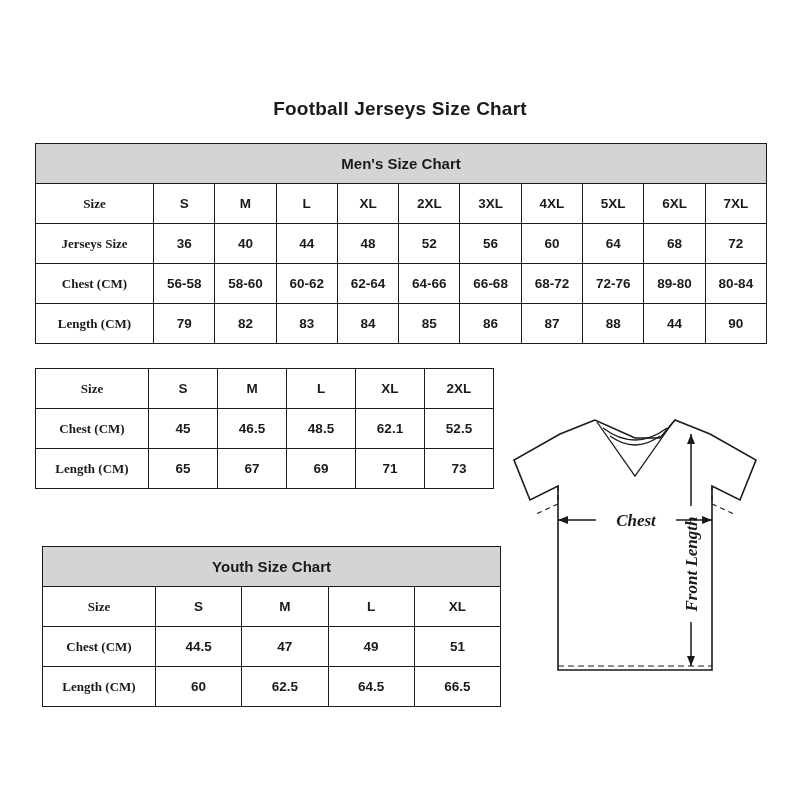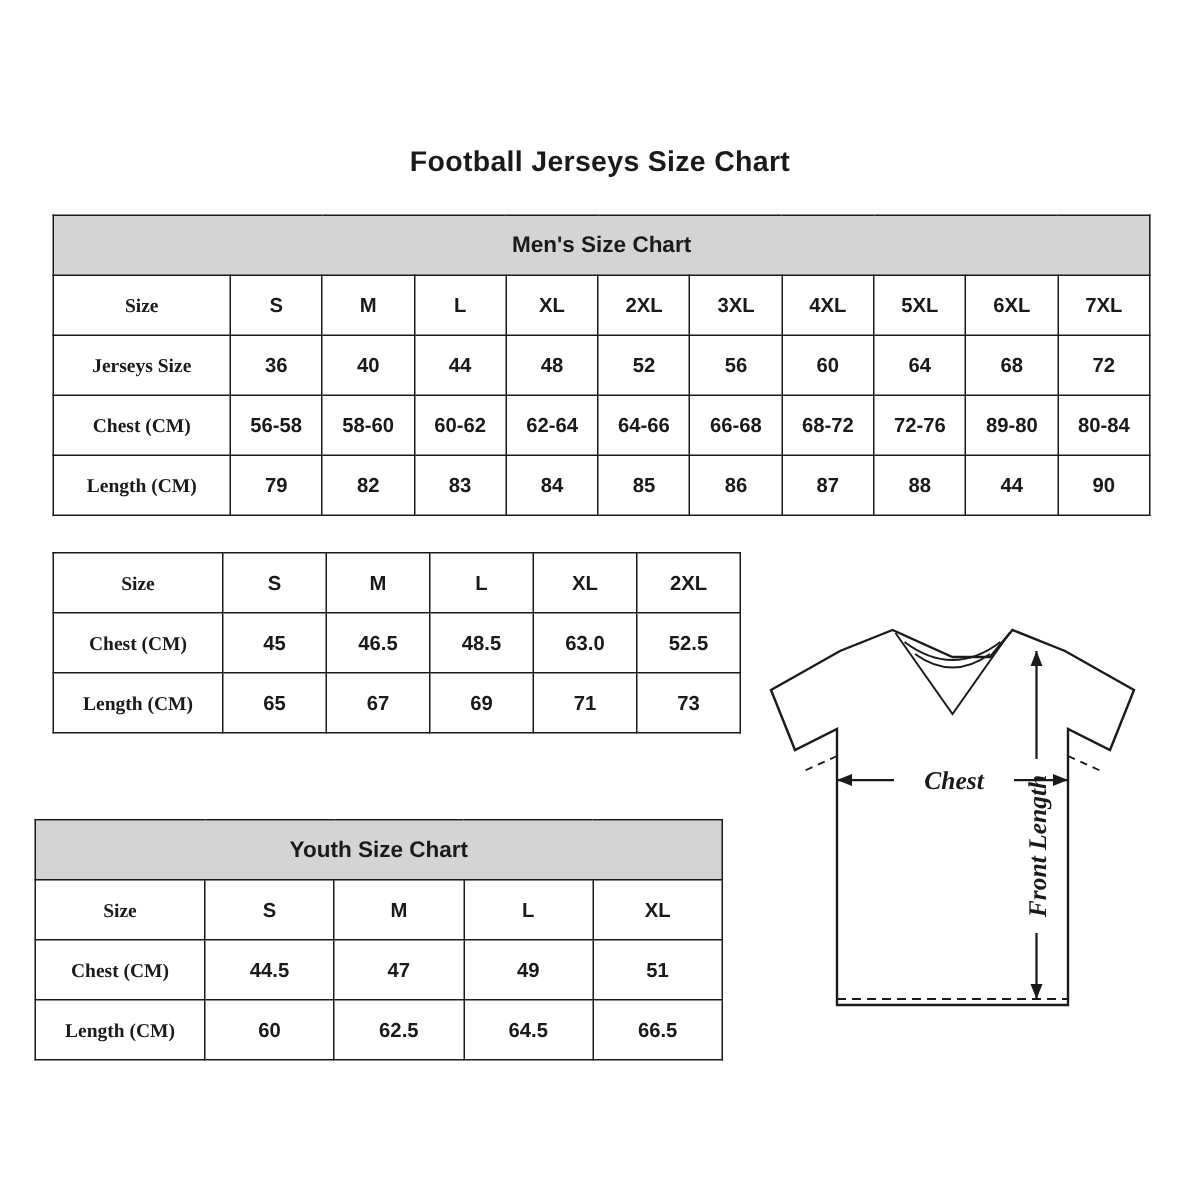--- a/index.html
+++ b/index.html
@@ -75,21 +75,21 @@
     left: 35px;
     width: 458px;
   }
   #womens-table col.lbl { width: 113px; }
   #womens-table col.cell { width: 69px; }
 
   
   #youth-table {
     position: absolute;
     top: 546px;
-    left: 23px;
+    left: 42px;
     width: 458px;
   }
   #youth-table col.lbl { width: 113px; }
   #youth-table col.cell { width: 86.25px; }
 
   
   #shirt-diagram {
     position: absolute;
     top: 408px;
     left: 500px;
@@ -200,21 +200,21 @@
         <td>M</td>
         <td>L</td>
         <td>XL</td>
         <td>2XL</td>
       </tr>
       <tr class="datarow">
         <td class="rowlabel">Chest (CM)</td>
         <td>45</td>
         <td>46.5</td>
         <td>48.5</td>
-        <td>63.0</td>
+        <td>62.1</td>
         <td>52.5</td>
       </tr>
       <tr class="datarow">
         <td class="rowlabel">Length (CM)</td>
         <td>65</td>
         <td>67</td>
         <td>69</td>
         <td>71</td>
         <td>73</td>
       </tr>

